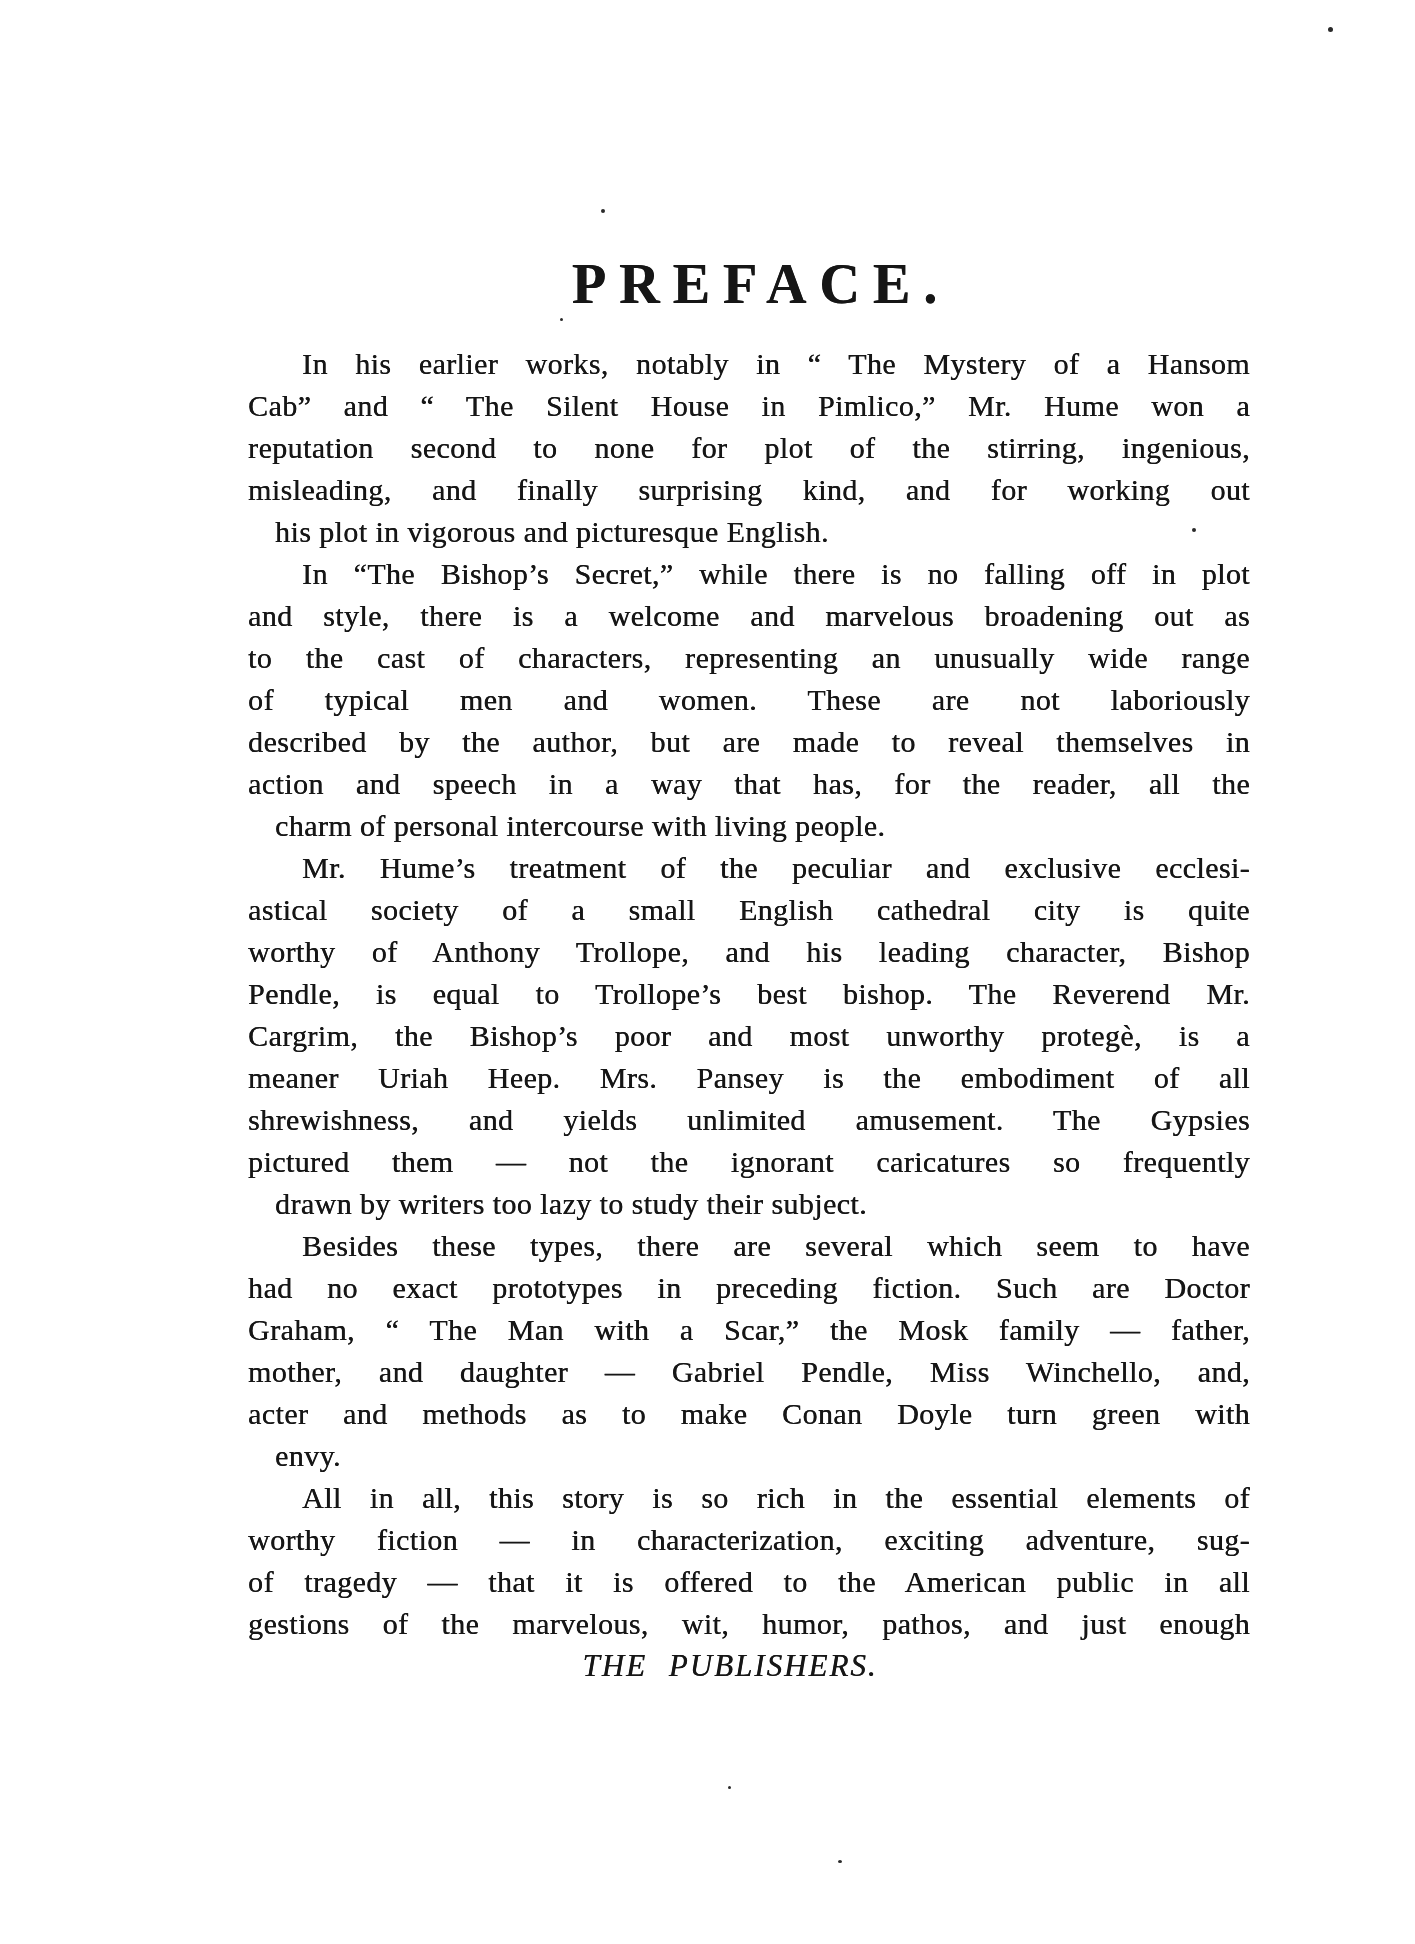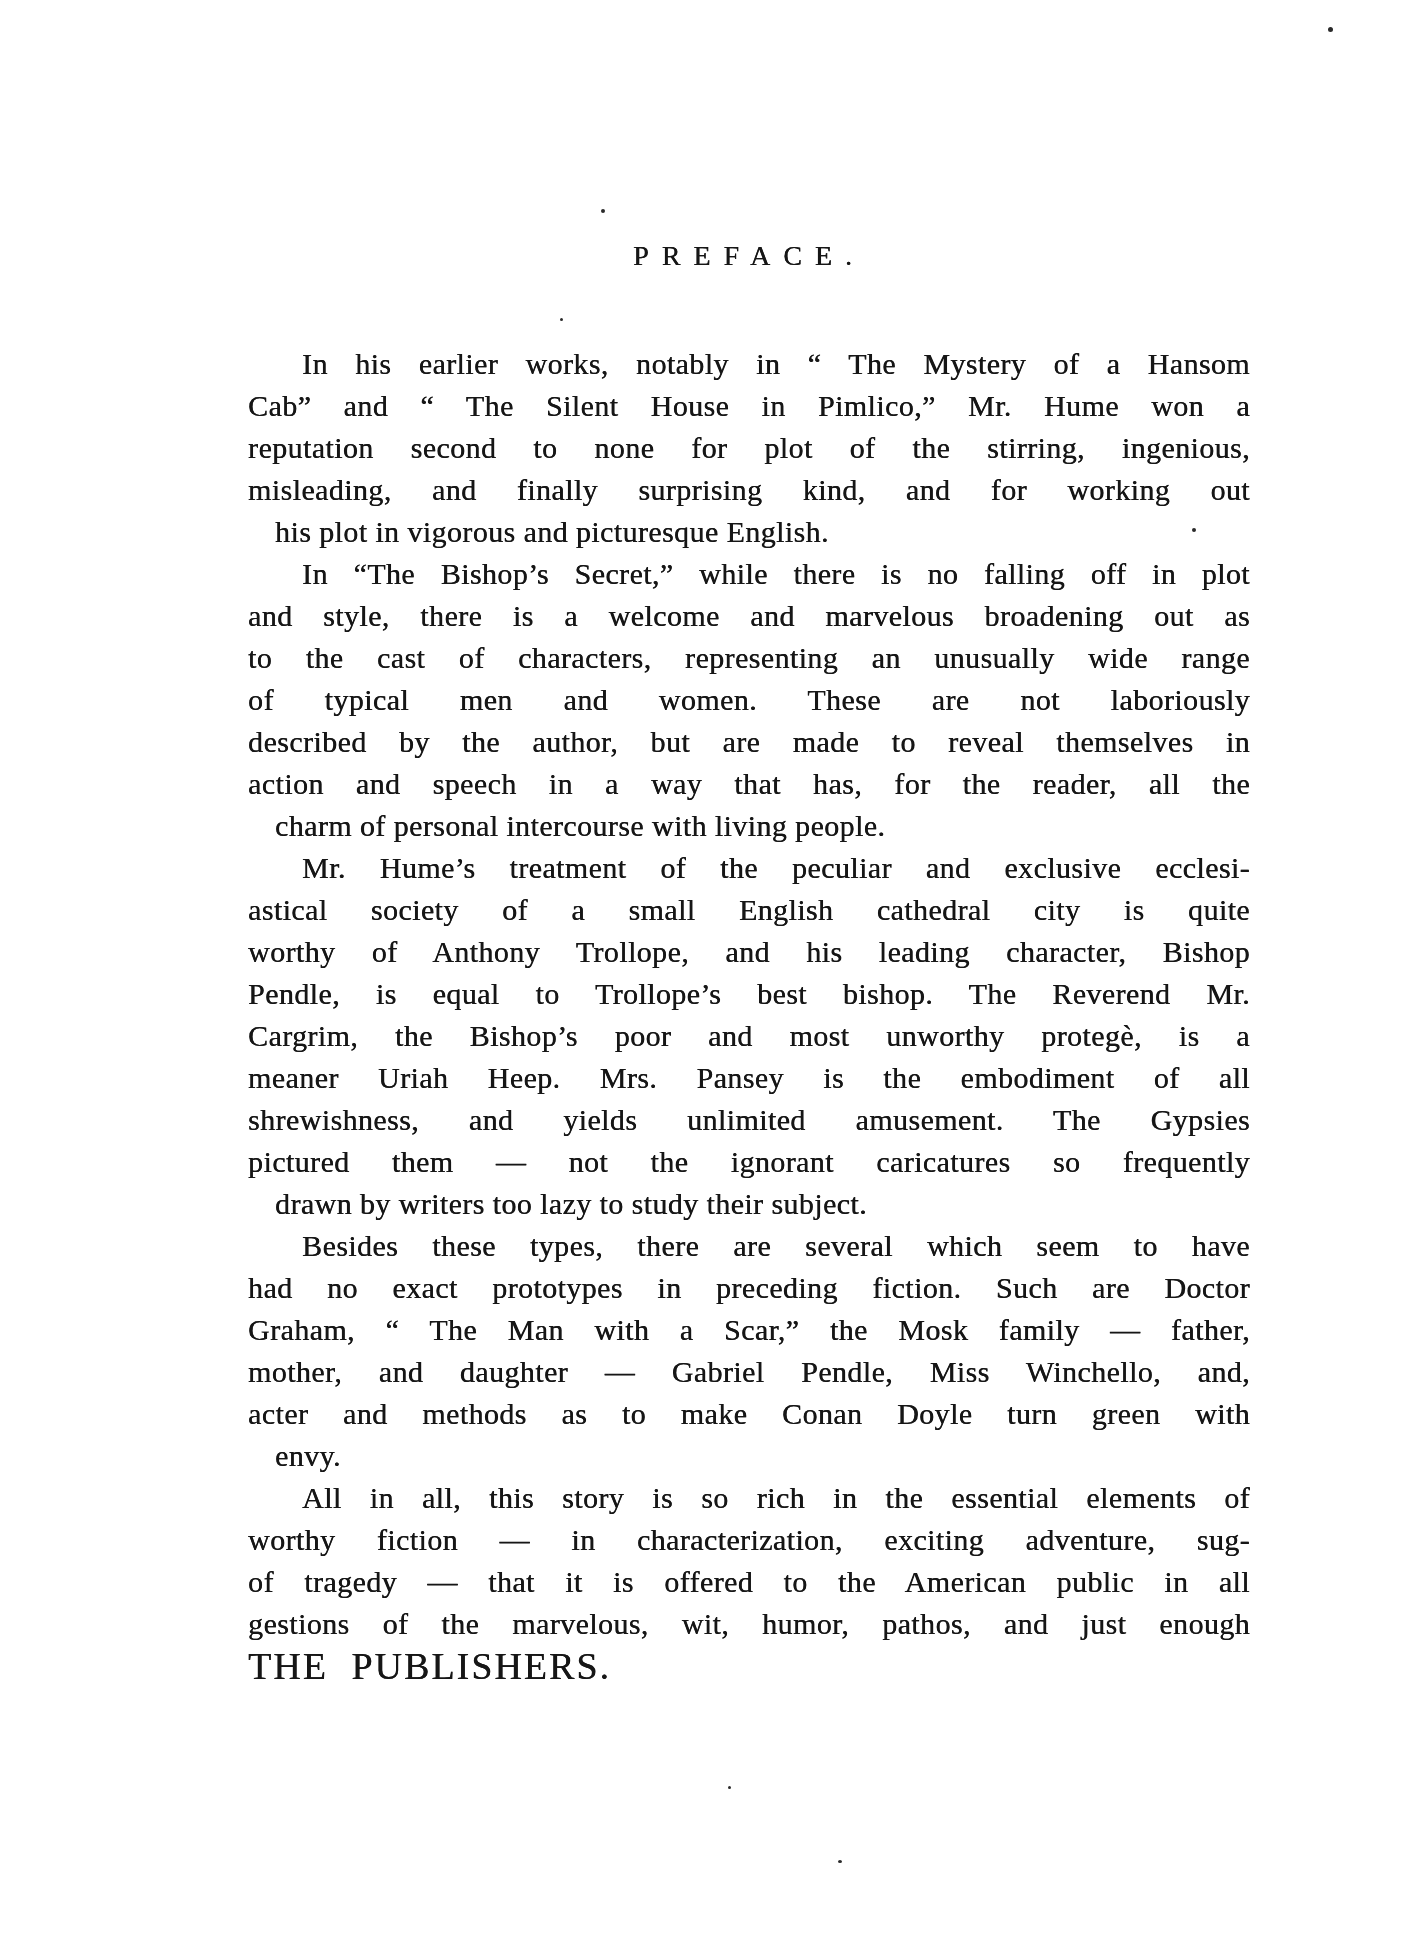--- a/index.html
+++ b/index.html
@@ -14,23 +14,23 @@
     background: var(--paper, #ffffff);
     overflow: hidden;
     font-family: "Liberation Serif", "DejaVu Serif", serif;
     color: var(--ink, #161616);
   }
   .title {
     position: absolute;
     top: 240px;
     left: 248px;
     width: 1002px;
-    margin: 0;
-    font-size: 28px;
-    font-weight: normal;
+    margin: 12px;
+    font-size: 56px;
+    font-weight: bold;
     letter-spacing: 13px;
     text-align: center;
     white-space: nowrap;
     text-shadow: 0.4px 0 0 currentColor;
   }
   .body {
     position: absolute;
     top: 343px;
     left: 248px;
     width: 1002px;
@@ -42,27 +42,28 @@
   .paragraph { margin: 0; }
   .line {
     text-align: justify;
     text-align-last: justify;
     height: 42px;
     white-space: normal;
   }
   .line.last  { text-align-last: left; margin-left: 27px; }
   .line.indent { text-indent: 54px; }
   .signature {
-    text-align: left;
+    text-align: center;
     padding-right: 38px;
     height: 42px;
-    font-size: 38px;
+    font-size: 31px;
     letter-spacing: 2px;
     word-spacing: 12px;
     white-space: nowrap;
+    font-style: italic;
   }
   .speck {
     position: absolute;
     background: #2a2a2a;
     border-radius: 50%;
   }
 </style>
 </head>
 <body>
 

